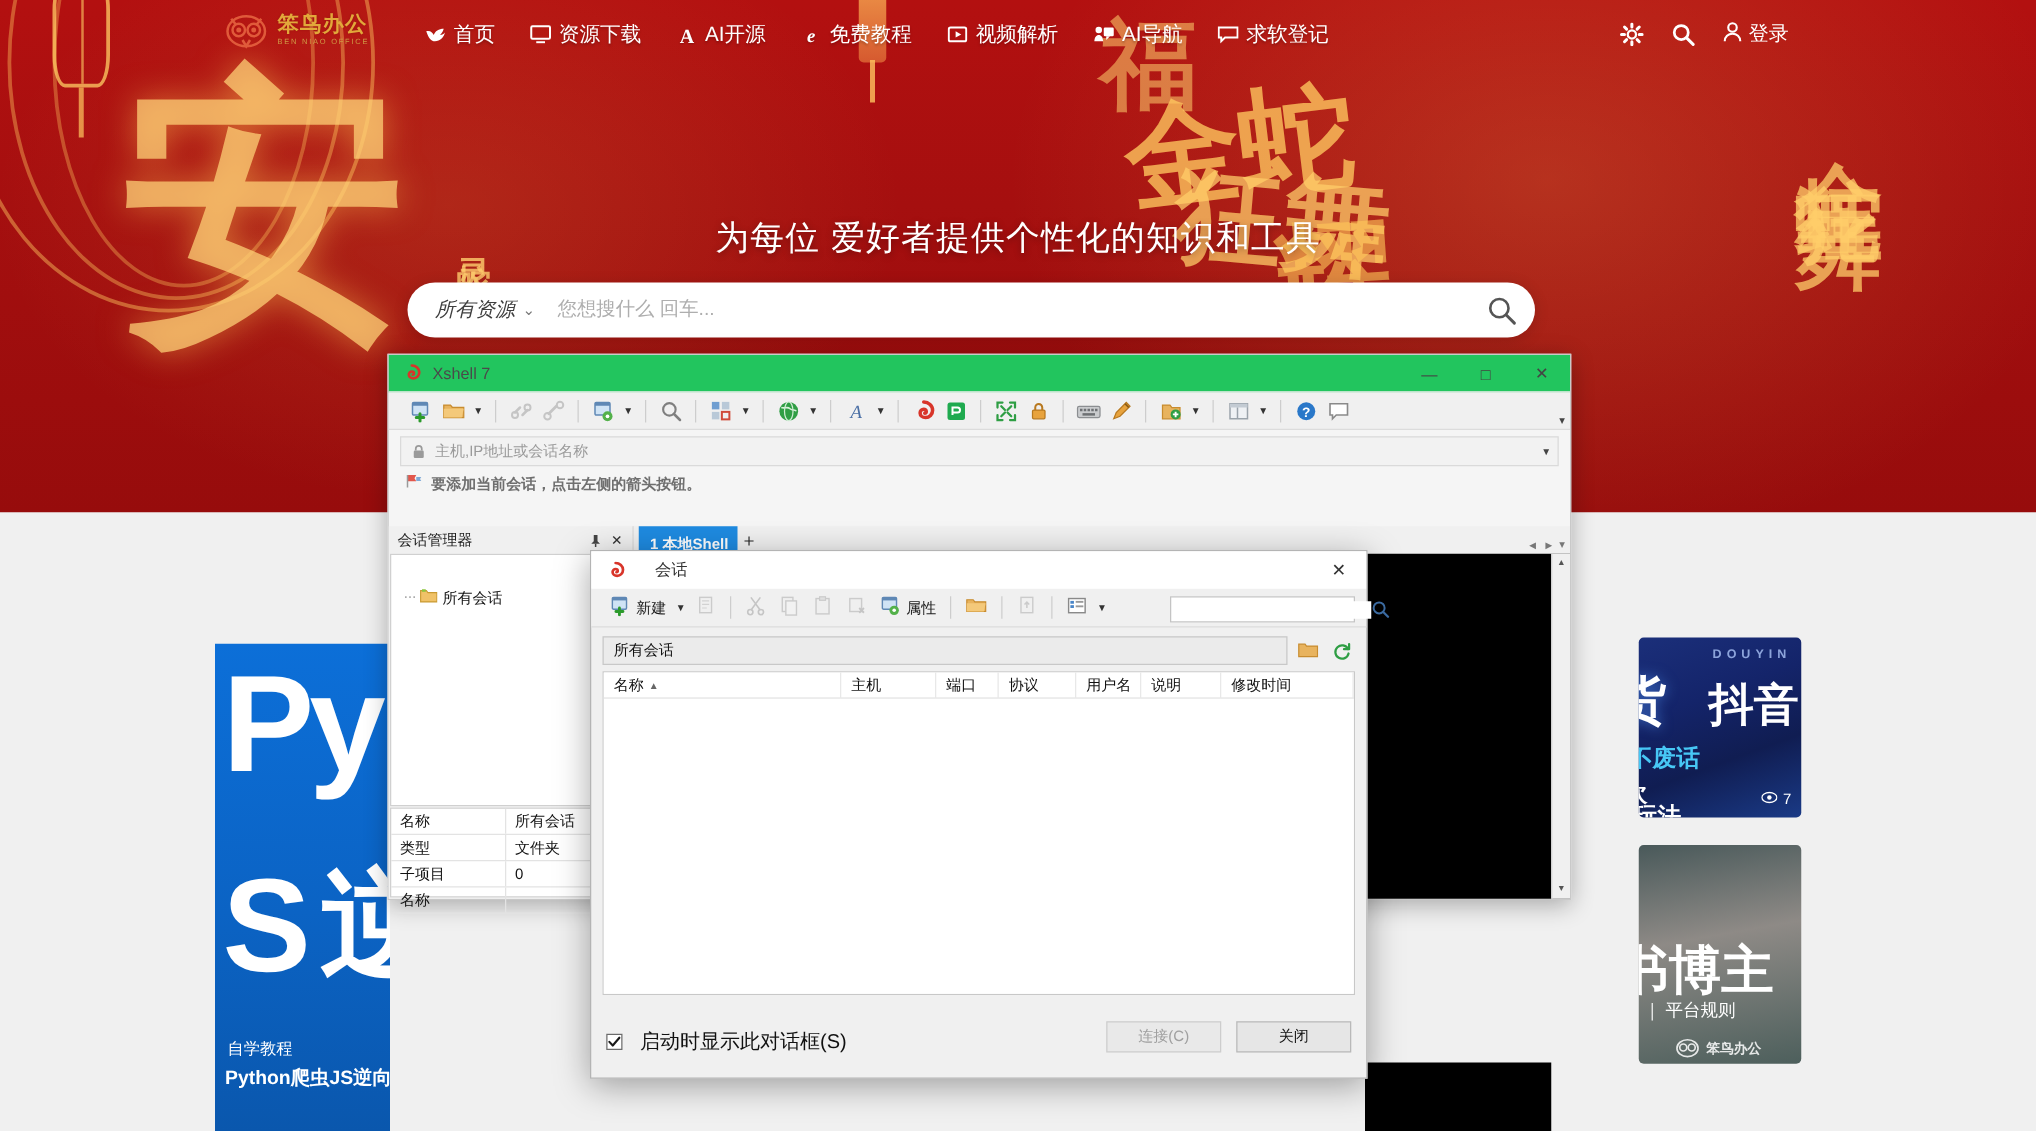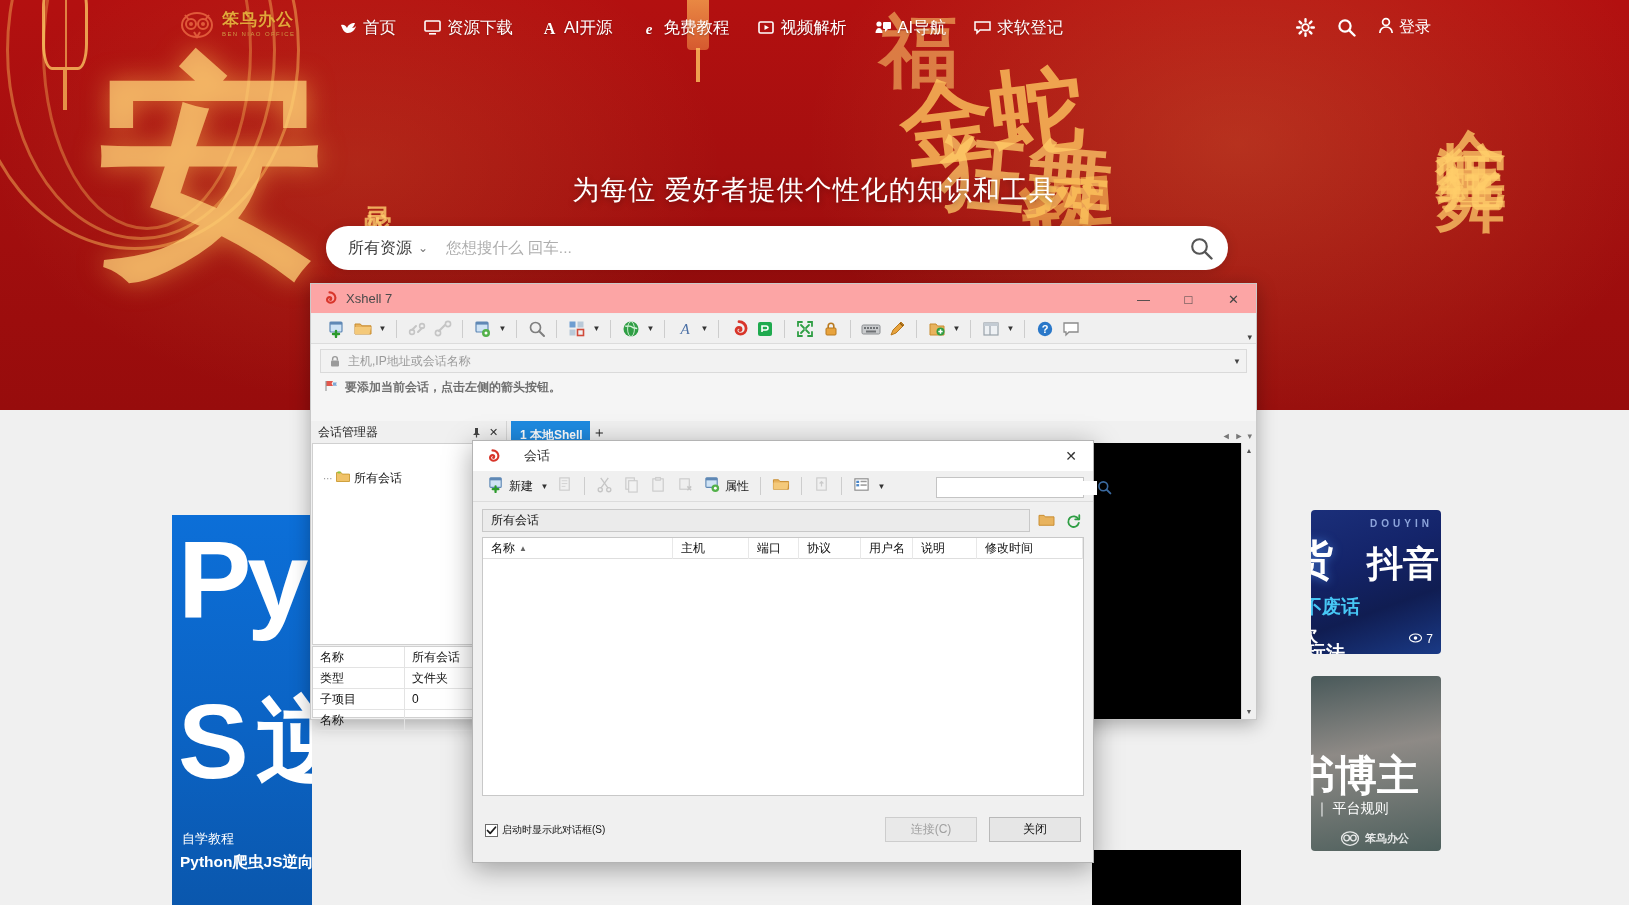--- a/index.html
+++ b/index.html
@@ -81,21 +81,21 @@
   .login { display: flex; align-items: center; gap: 5px; font-size: 16px; color: #fff; cursor: pointer; }
 
   .hero-title { position: absolute; left: 0; top: 172px; width: 1629px; text-align: center;
                 color: #fff; font-size: 27px; letter-spacing: 1px;
                 text-shadow: 0 2px 6px rgba(0,0,0,.35); }
 
   .searchbar { position: absolute; left: 326px; top: 226px; width: 902px; height: 44px;
                background: #fff; border-radius: 24px; display: flex; align-items: center;
                box-shadow: 0 2px 12px rgba(0,0,0,.15); }
   .scope { display: flex; align-items: center; gap: 6px; padding-left: 22px;
-           font-size: 16px; color: #3f3f3f; cursor: pointer; white-space: nowrap; }
+           font-size: 16px; color: #3f3f3f; cursor: pointer; white-space: nowrap; font-style: italic; }
   .scope .chev { font-size: 12px; color: #777; }
   .search-input { flex: 1; border: 0; outline: none; font-size: 15.5px; color: #333;
                   margin-left: 18px; background: transparent; font-family: inherit; }
   .search-input::placeholder { color: #aeaeae; }
   .search-go { width: 54px; height: 44px; display: flex; align-items: center;
                justify-content: center; cursor: pointer; }
 
   
   .content { position: absolute; left: 0; top: 410px; width: 1629px; height: 495px;
              background: #f0f0f0; }
@@ -142,21 +142,21 @@
   .py-title { position: absolute; left: 8px; top: 337px; font-size: 15.5px; color: #fff;
               font-weight: bold; white-space: nowrap; }
 
   .blackpanel { position: absolute; left: 1092px; top: 440px; width: 149px; height: 435px;
                 background: #000; }
 
   
   .xshell { position: absolute; left: 310px; top: 283px; width: 947px; height: 437px;
             background: #f5f5f5; border: 1px solid #c9c9c9;
             box-shadow: 0 4px 18px rgba(0,0,0,.30); }
-  .xs-titlebar { height: 30px; background: #fca5a5; display: flex; align-items: center;
+  .xs-titlebar { height: 30px; background: #22c55e; display: flex; align-items: center;
                  position: relative; border-bottom: 1px solid #eee; }
   .xs-tb-icon { margin-left: 11px; display: flex; }
   .xs-tb-title { margin-left: 9px; font-size: 13px; color: #4a4a4a; }
   .xs-wbtns { position: absolute; right: 0; top: 0; height: 30px; display: flex; }
   .xs-wbtn { width: 45px; height: 30px; display: flex; align-items: center;
              justify-content: center; color: #444; font-size: 13px; cursor: pointer; }
 
   .xs-menubar { height: 23px; background: #f0f0f0; display: flex; align-items: center;
                 padding-left: 17px; gap: 0; }
   .xs-menu { font-size: 12.5px; color: #1a1a1a; padding: 3px 8px; cursor: pointer; white-space: nowrap; }
@@ -254,21 +254,21 @@
               background: #fff; border: 1px solid #c8c8c8; }
   .dl-head { height: 21px; display: flex; background: #fff; border-bottom: 1px solid #dedede;
              font-size: 12px; color: #111; }
   .dl-th { display: flex; align-items: center; gap: 4px; padding-left: 8px;
            border-right: 1px solid #e8e8e8; cursor: pointer; height: 21px; }
   .dl-th .srt { font-size: 8px; color: #666; }
   .dl-body { position: absolute; left: 0; right: 0; top: 21px; bottom: 0; background: #fff; }
 
   .dlg-footer { position: absolute; left: 0; right: 0; bottom: 0; height: 56px; }
   .dlg-chk { position: absolute; left: 12px; top: 17px; display: flex; align-items: center;
-             gap: 4px; font-size: 10px; color: #111; cursor: pointer; }
+             gap: 14px; font-size: 16px; color: #111; cursor: pointer; }
   .chkbox { width: 13px; height: 13px; border: 1px solid #6b6b6b; background: #fff;
             display: flex; align-items: center; justify-content: center; }
   .chkbox svg { display: block; }
   .dlg-btns { position: absolute; right: 12px; top: 11px; display: flex; gap: 12px; }
   .dbtn { width: 92px; height: 25px; font-size: 12px; display: flex; align-items: center;
           justify-content: center; border: 1px solid #b9b9b9; background: #e6e6e6;
           color: #111; cursor: pointer; }
   .dbtn.disabled { color: #a0a0a0; background: #e9e9e9; border-color: #cdcdcd; cursor: default; }
 </style>
 </head>

